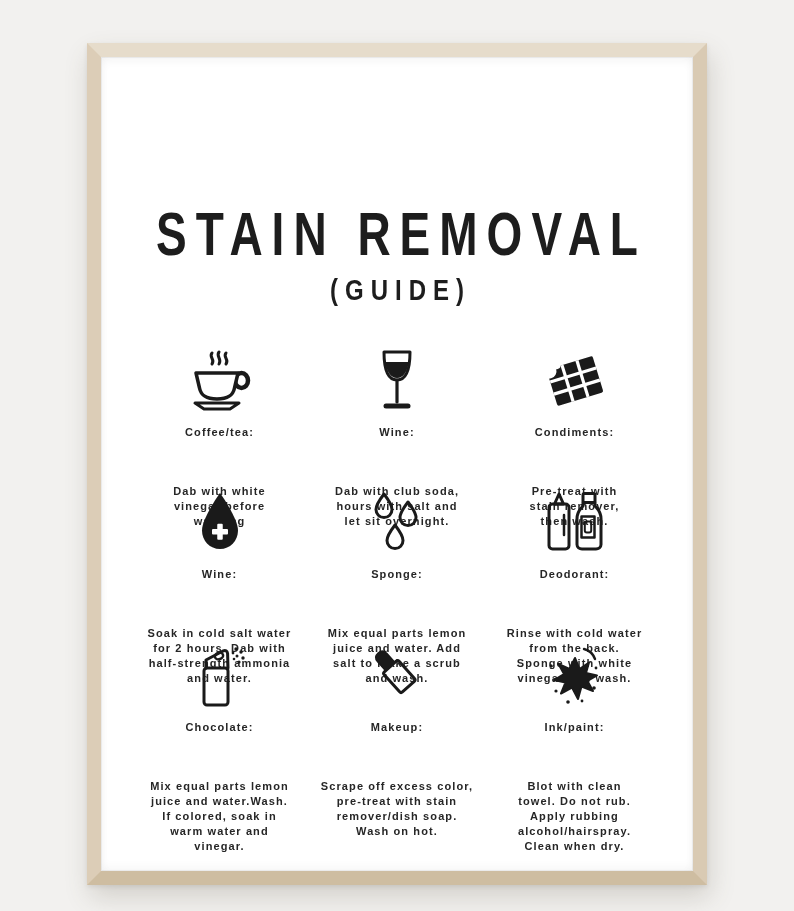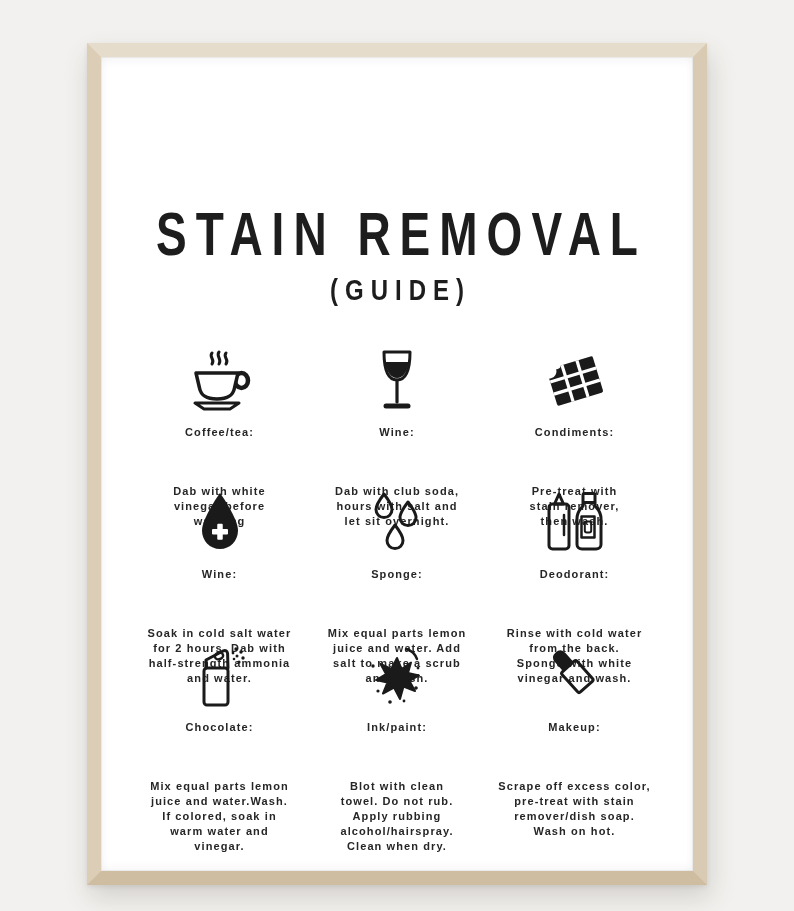--- a/index.html
+++ b/index.html
@@ -190,20 +190,36 @@
           <div class="item-name">Chocolate:</div>
           <div class="item-desc">Mix equal parts lemon
 juice and water.Wash.
 If colored, soak in
 warm water and
 vinegar.</div>
         </div>
 
         <div class="cell">
           <div class="icon">
+            <svg width="74" height="64" viewBox="0 0 74 64" fill="none" stroke-linecap="round" stroke-linejoin="round">
+              <g transform="rotate(-42 37 30)">
+                <path d="M30 8 Q30 1 37 1 Q44 1 44 8 L44 20 L30 20 Z" fill="#1a1a1a"></path>
+                <rect x="27" y="20" width="20" height="27" rx="2" stroke="#1a1a1a" stroke-width="3"></rect>
+              </g>
+            </svg>
+          </div>
+          <div class="item-name">Makeup:</div>
+          <div class="item-desc">Scrape off excess color,
+pre-treat with stain
+remover/dish soap.
+Wash on hot.</div>
+        </div>
+
+        <div class="cell">
+          <div class="icon">
             <svg width="74" height="64" viewBox="0 0 74 64">
               <path d="M37 14 L41.5 25 L51 18.5 L48 29 L59 31.5 L49.5 37 L55 47 L43.5 42.5 L40 55 L34 43.5 L23 49.5 L27.5 38.5 L16 36 L26 30 L20.5 20 L31.5 25 Z" fill="#1a1a1a" stroke="#1a1a1a" stroke-width="2" stroke-linejoin="round"></path>
               <path d="M46 5 A16 16 0 0 1 57 15" fill="none" stroke="#1a1a1a" stroke-width="2.4" stroke-linecap="round"></path>
               <g fill="#1a1a1a">
                 <circle cx="13" cy="22" r="1.7"></circle>
                 <circle cx="18" cy="47" r="1.6"></circle>
                 <circle cx="30" cy="58" r="1.8"></circle>
                 <circle cx="44" cy="57" r="1.4"></circle>
                 <circle cx="56" cy="44" r="1.8"></circle>
                 <circle cx="58" cy="24" r="1.4"></circle>
@@ -211,32 +227,16 @@
             </svg>
           </div>
           <div class="item-name">Ink/paint:</div>
           <div class="item-desc">Blot with clean
 towel. Do not rub.
 Apply rubbing
 alcohol/hairspray.
 Clean when dry.</div>
         </div>
 
-        <div class="cell">
-          <div class="icon">
-            <svg width="74" height="64" viewBox="0 0 74 64" fill="none" stroke-linecap="round" stroke-linejoin="round">
-              <g transform="rotate(-42 37 30)">
-                <path d="M30 8 Q30 1 37 1 Q44 1 44 8 L44 20 L30 20 Z" fill="#1a1a1a"></path>
-                <rect x="27" y="20" width="20" height="27" rx="2" stroke="#1a1a1a" stroke-width="3"></rect>
-              </g>
-            </svg>
-          </div>
-          <div class="item-name">Makeup:</div>
-          <div class="item-desc">Scrape off excess color,
-pre-treat with stain
-remover/dish soap.
-Wash on hot.</div>
-        </div>
-
       </div>
     </div>
   </div>
 </div>
 
 </body></html>

